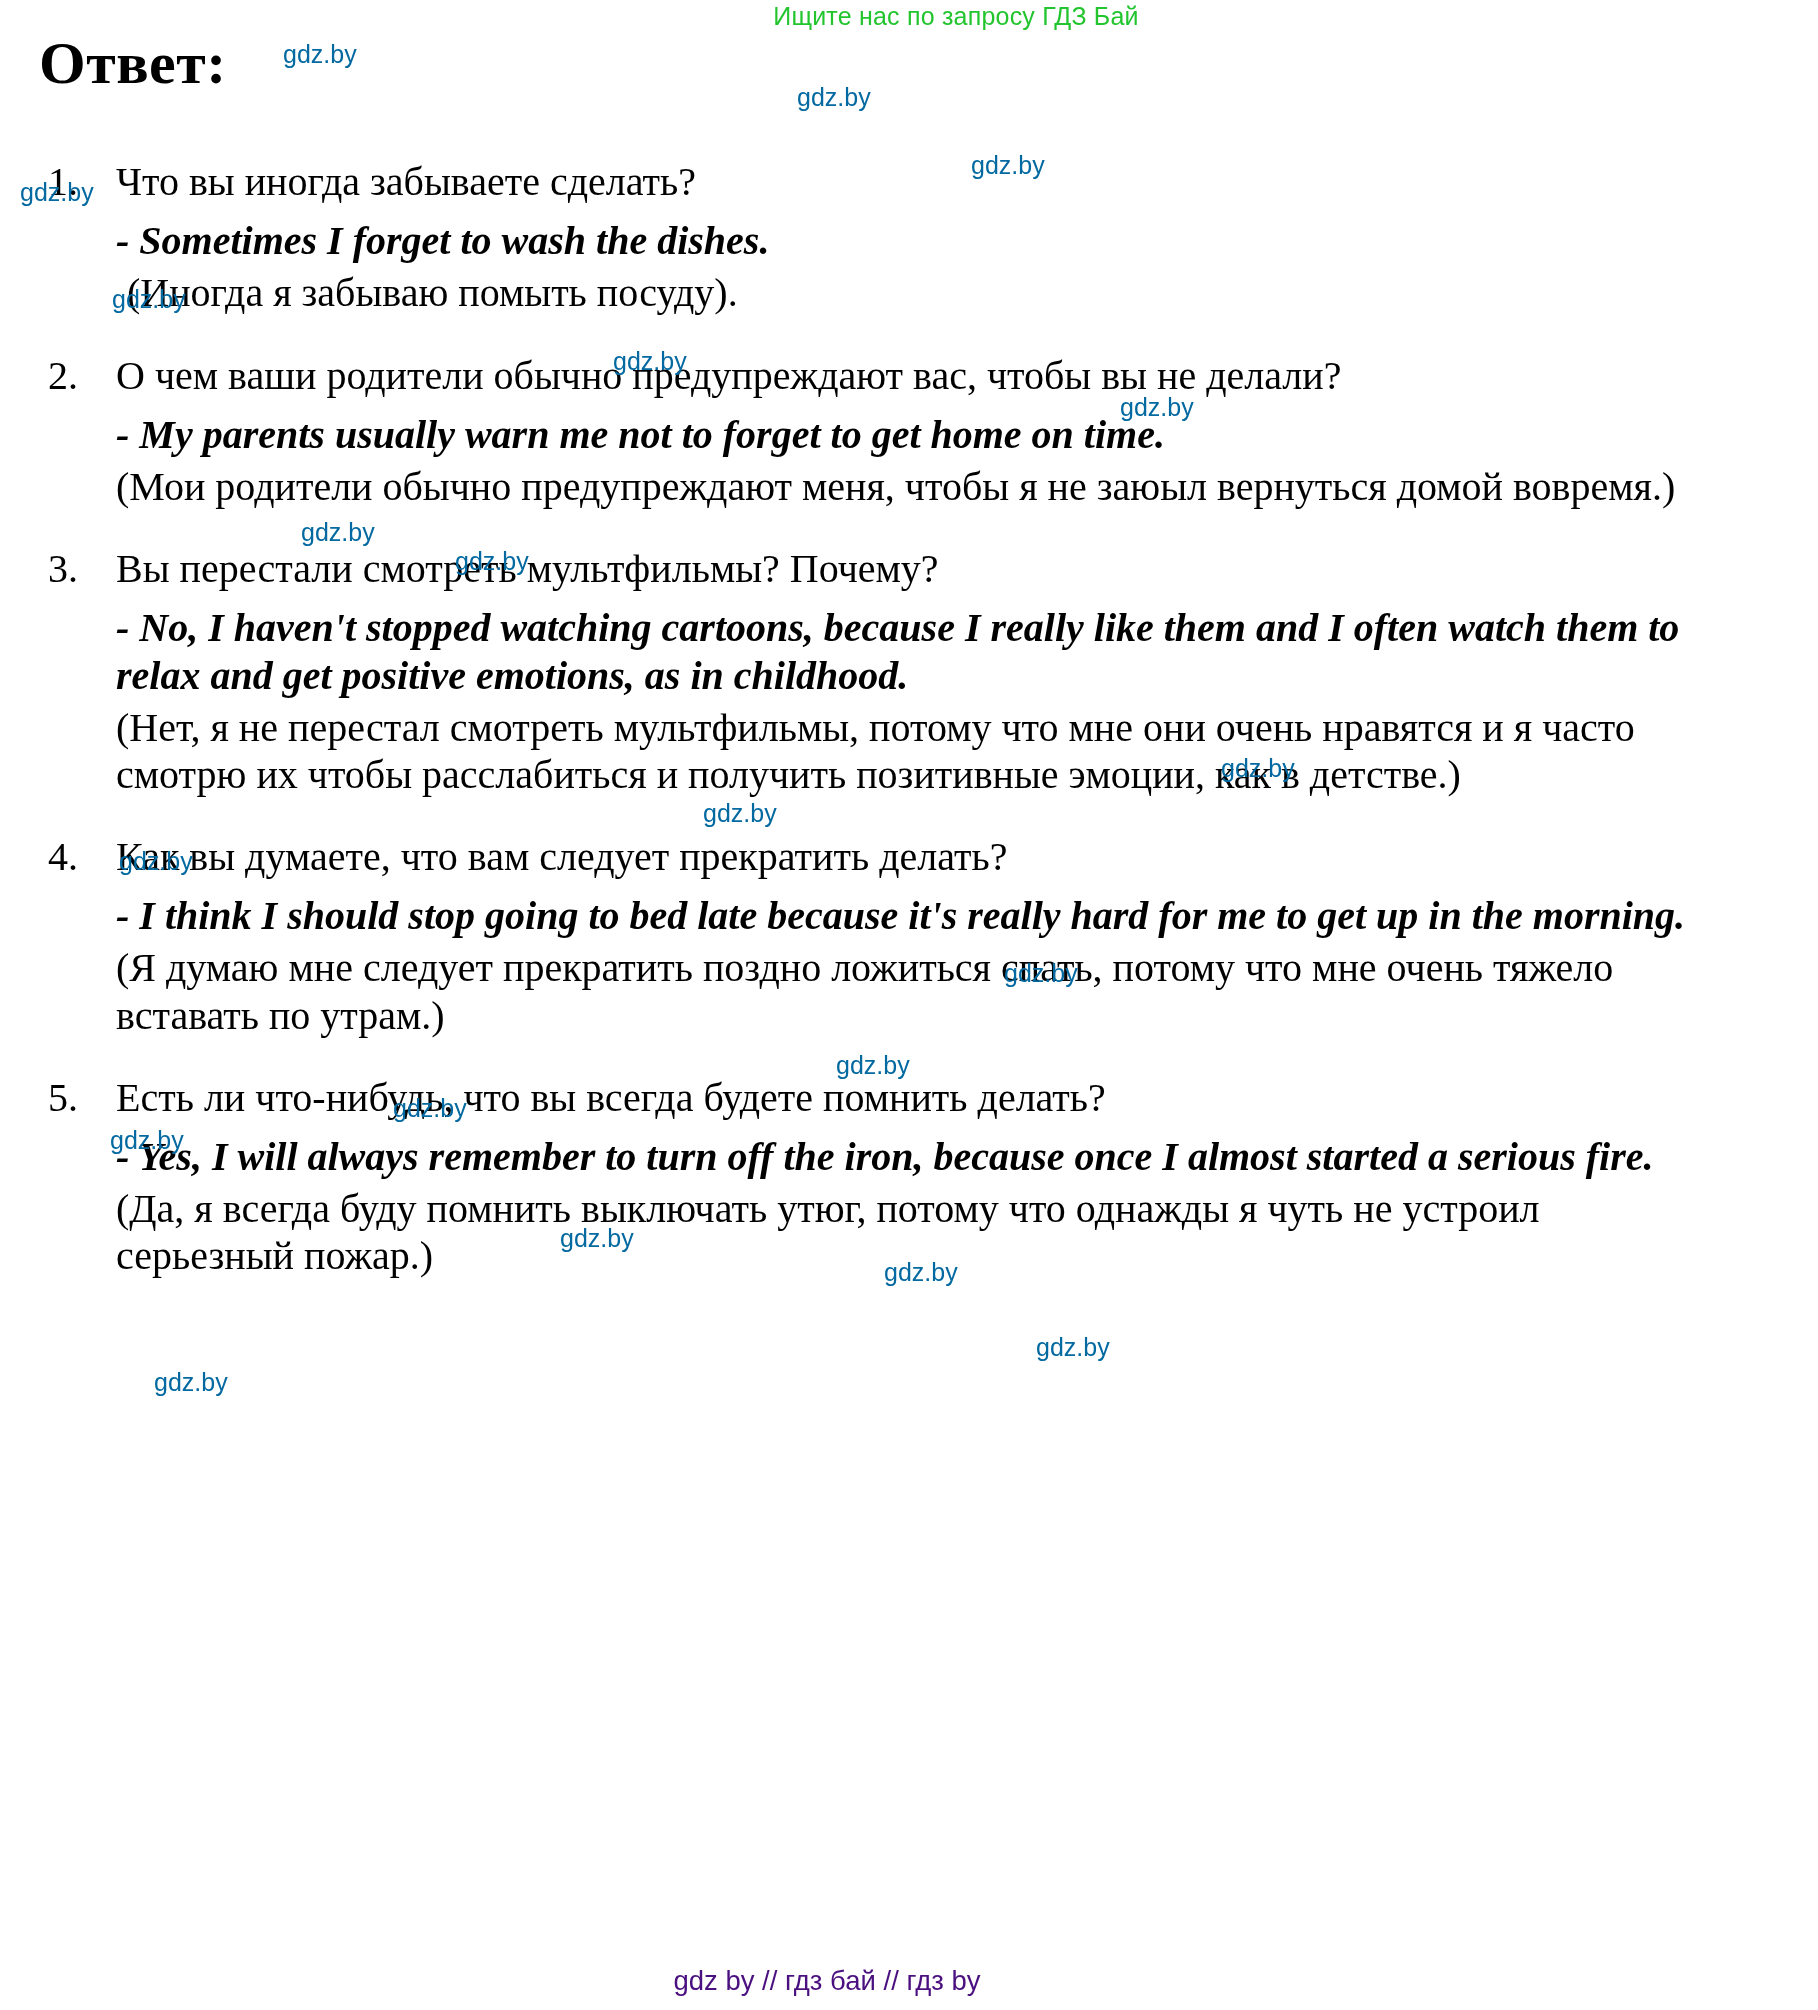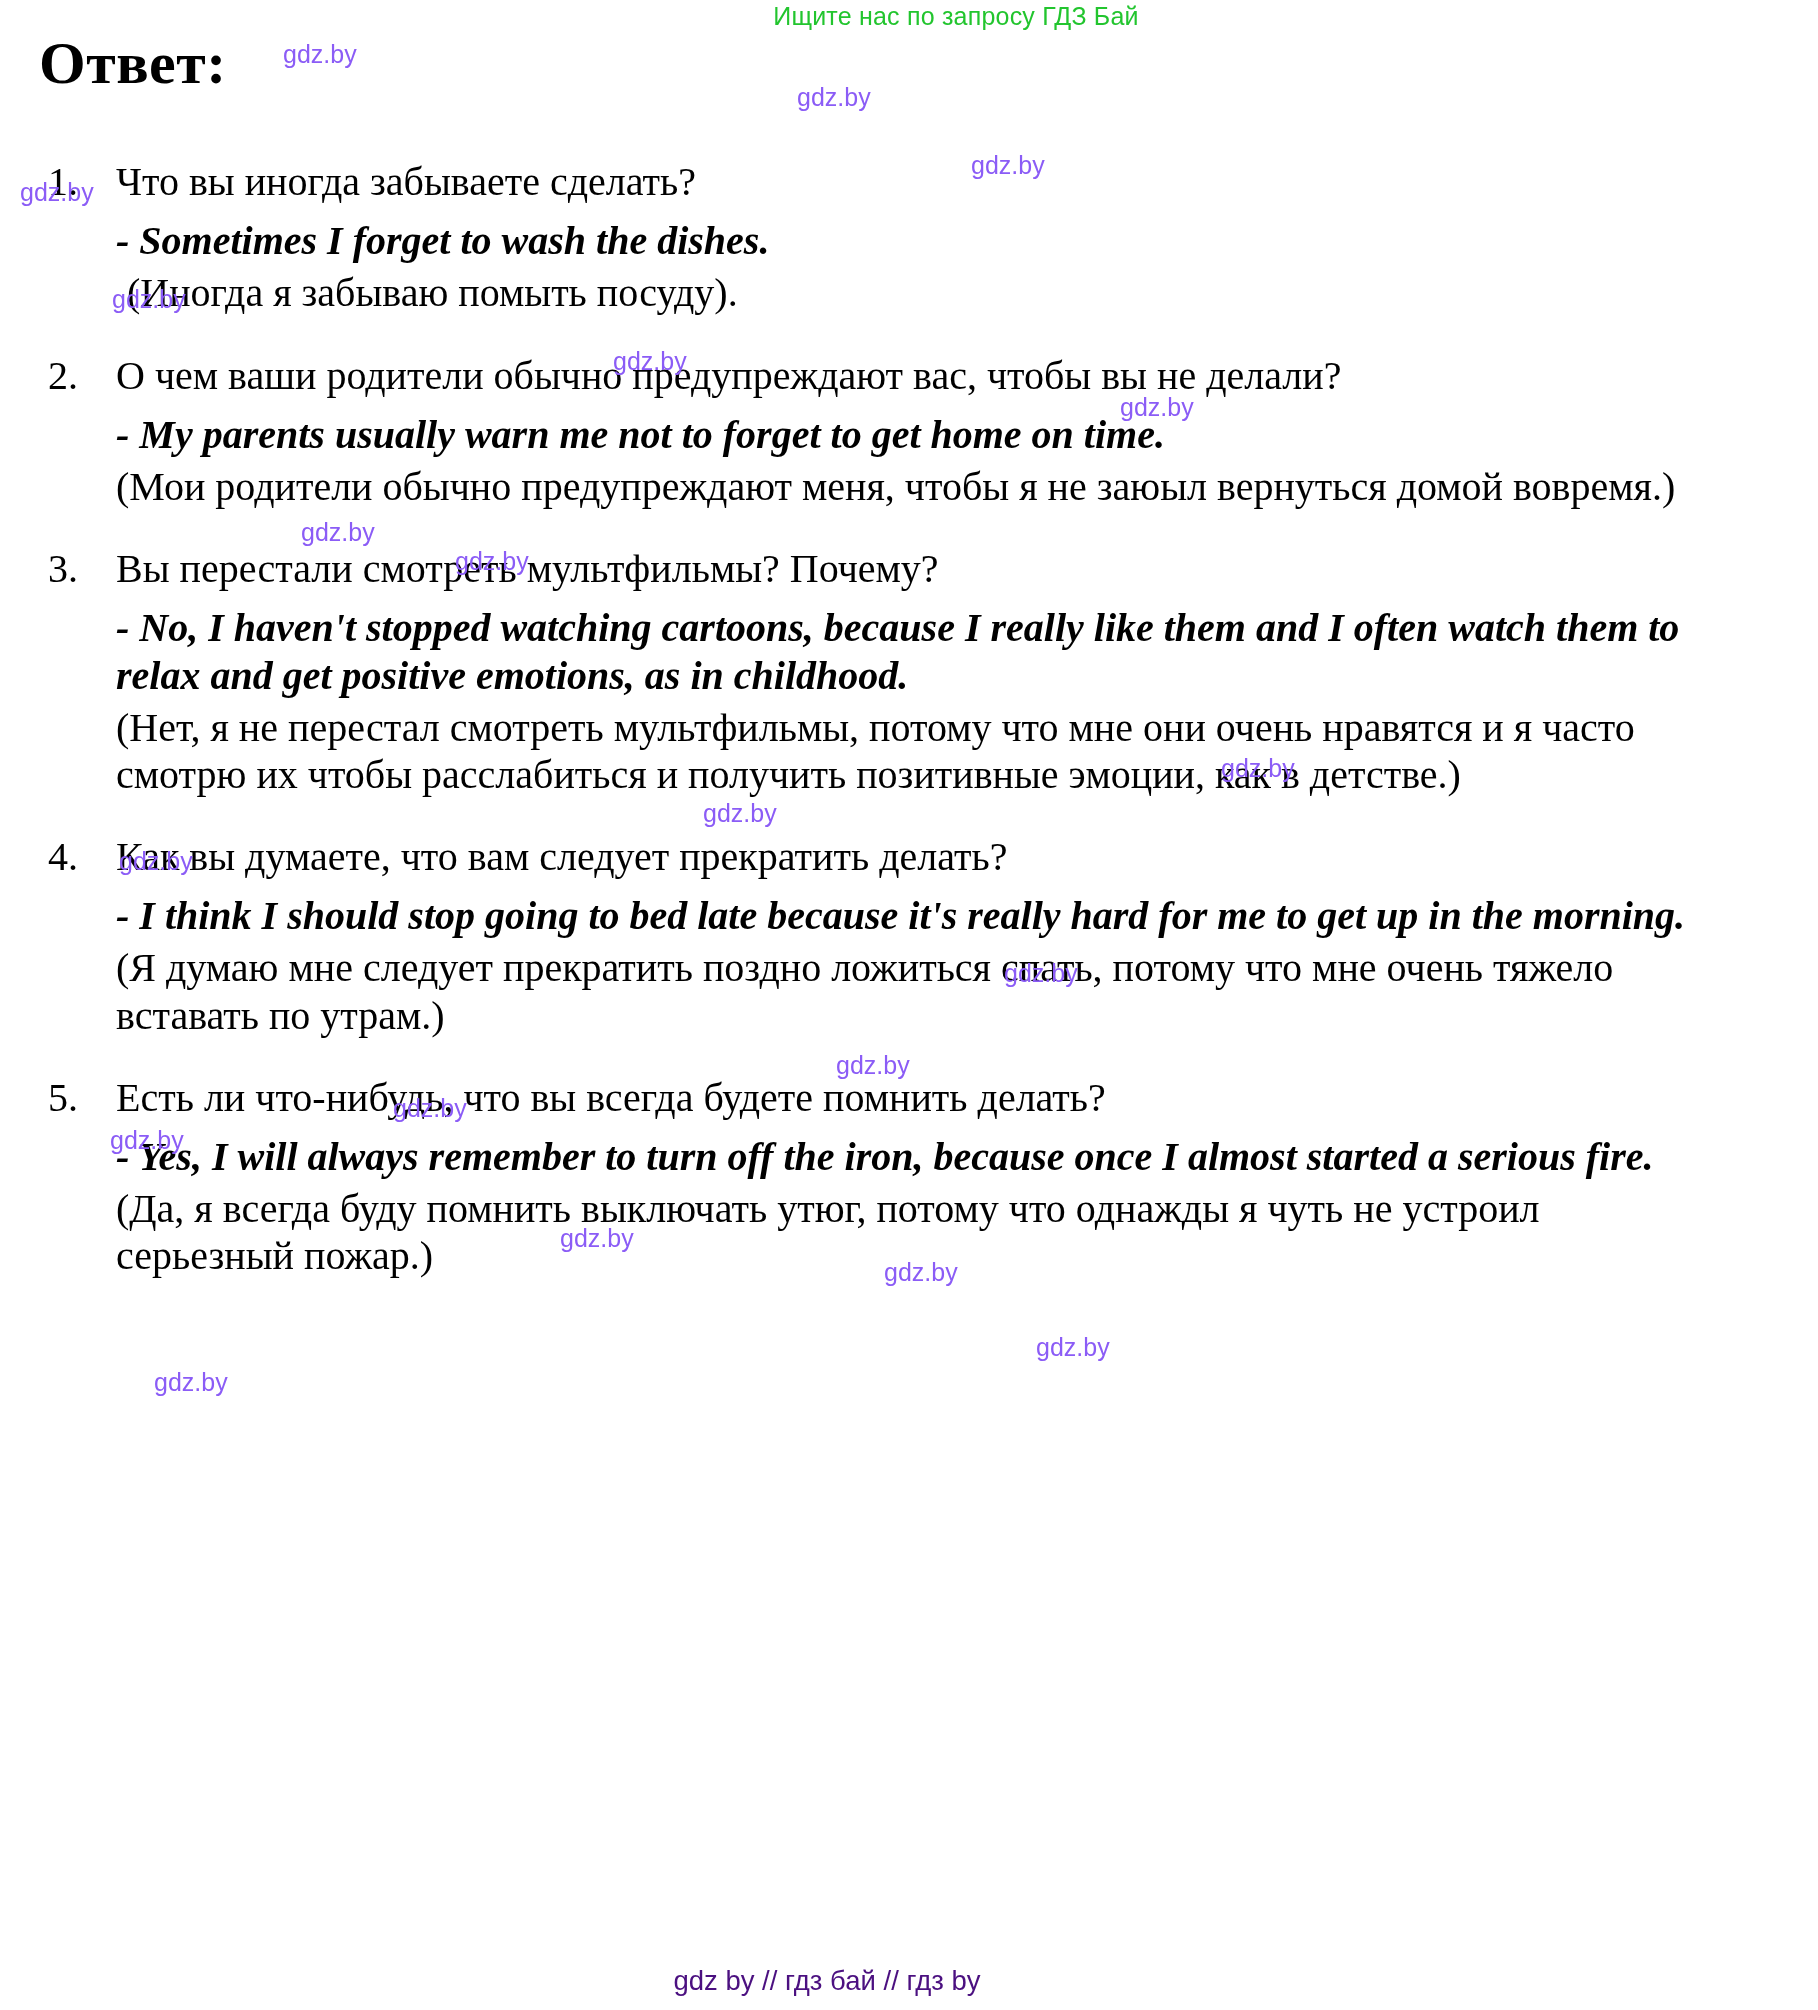--- a/index.html
+++ b/index.html
@@ -100,21 +100,21 @@
 
   
   .qa-item .a-en { margin-top: 12px; font-style: italic; }
   .qa-item .a-ru { margin-top: 5px; }
 
   
   .wm {
     position: absolute;
     font-family: "Liberation Sans", "DejaVu Sans", sans-serif;
     font-size: 24px;
-    color: #8b5cf6;
+    color: #0369a1;
     white-space: nowrap;
     pointer-events: none;
     line-height: 1;
   }
 
   
   .footer {
     position: absolute;
     left: 0;
     bottom: 13px;

